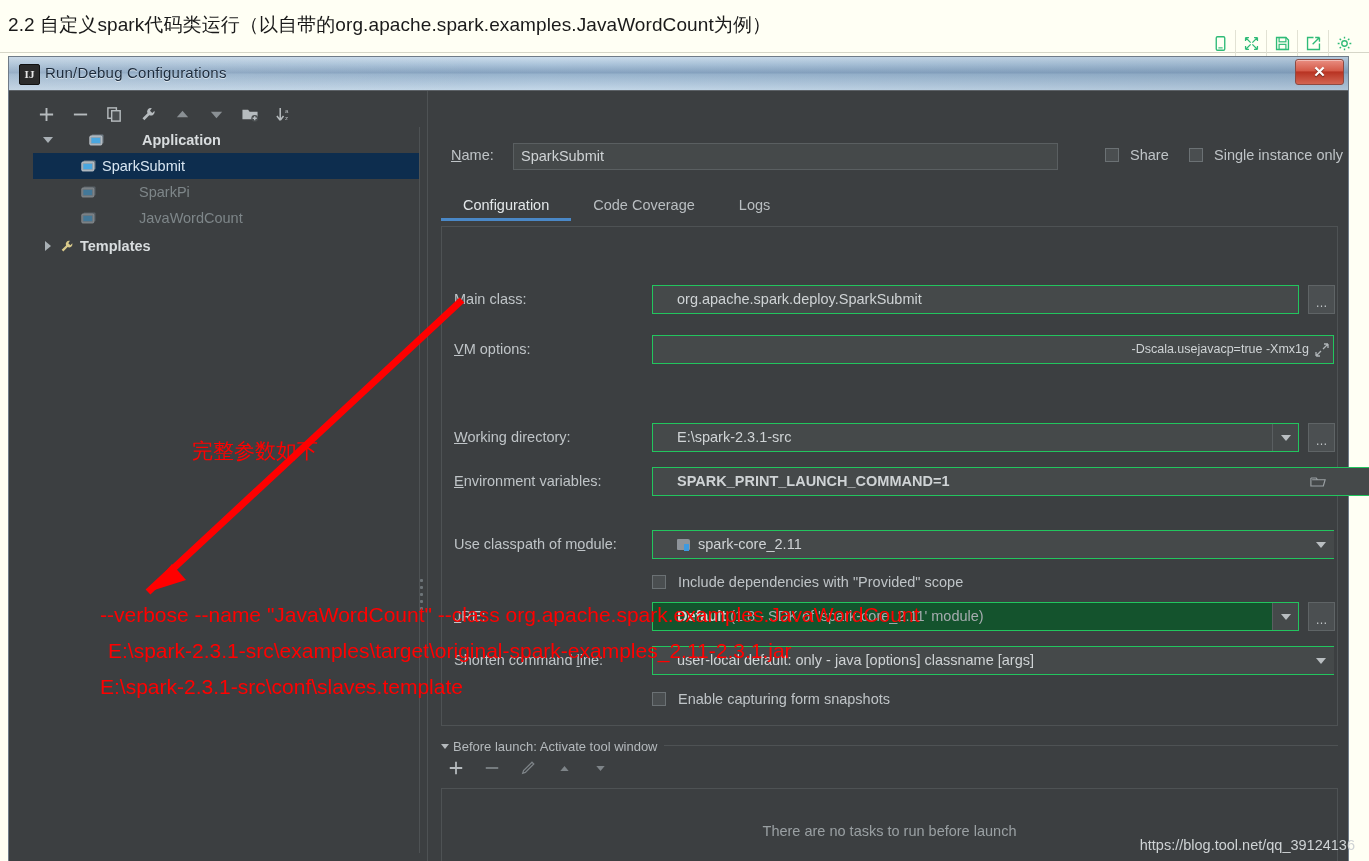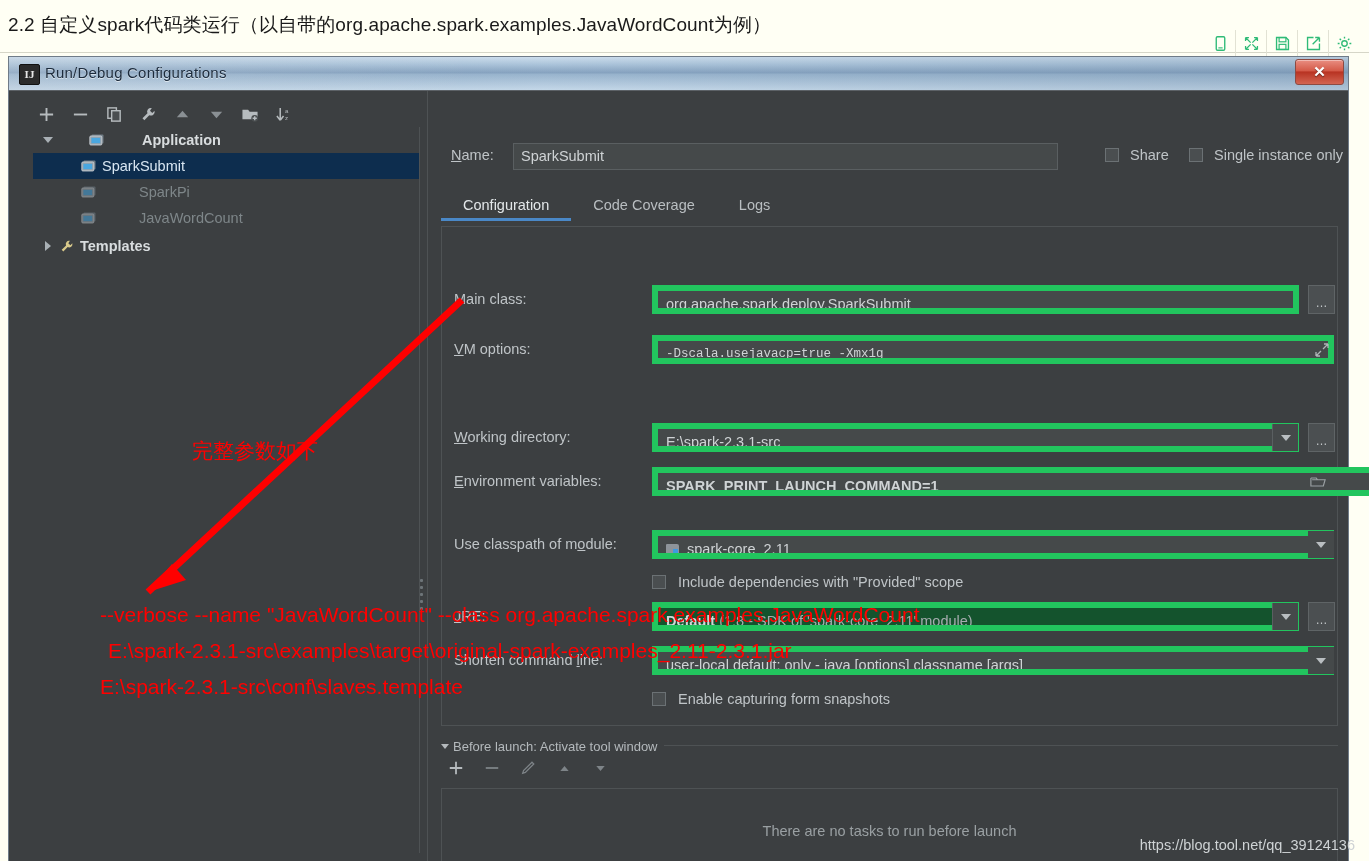--- a/index.html
+++ b/index.html
@@ -143,41 +143,41 @@
 
   .cfgpanel{
     position:absolute;left:8px;top:135px;right:10px;height:500px;
     border:1px solid #4e5254;box-sizing:border-box;
   }
 
   .frow{position:absolute;left:0;right:0;height:30px;}
   .frow .flabel{position:absolute;left:12px;top:6px;font-size:14.5px;color:#bfc4c7;white-space:nowrap;}
   .fld{
     position:absolute;left:210px;height:29px;box-sizing:border-box;
-    background:#45494a;border:6px solid #22c55e;
-    color:#cfd3d5;font-size:14.5px;line-height:27px;padding:0 8px;
+    background:#45494a;border:1px solid #22c55e;
+    color:#cfd3d5;font-size:14.5px;line-height:27px;padding:0 24px;
     white-space:nowrap;overflow:hidden;
   }
   .fld.ghost{background:#14532d;color:#c6cacc;}
   .dots{
     position:absolute;width:27px;height:29px;box-sizing:border-box;
     background:#4b4f51;border:1px solid #5f6466;color:#c3c7c9;font-size:12px;
     display:flex;align-items:flex-end;justify-content:center;padding-bottom:3px;
   }
   .ddbtn{
     position:absolute;width:26px;height:27px;box-sizing:border-box;
     background:#45494a;border-left:1px solid #5a5f61;
     display:flex;align-items:center;justify-content:center;
   }
   .caret{width:0;height:0;border-left:5px solid transparent;border-right:5px solid transparent;border-top:6px solid #b9bec1;}
   .expand-ico{
     position:absolute;width:16px;height:16px;display:flex;align-items:center;justify-content:center;
     color:#aeb4b7;font-size:13px;
   }
-  .mono{font-family:Liberation Mono, monospace;font-size:12.5px;}
+  .mono{font-family:Liberation Sans, sans-serif;font-size:12.5px;text-align:right;}
 
   .sel-field{
     border:1px solid #5a8fd0 !important;
     box-shadow:0 0 0 1px rgba(90,143,208,.35);
     background:#45494a;
   }
   .sel-text{
     background:#4b6c9e;color:#e6ecf3;display:inline-block;padding:1px 0;
   }
   .caret-bar{display:inline-block;width:1px;height:14px;background:#dfe4e8;vertical-align:-3px;}

